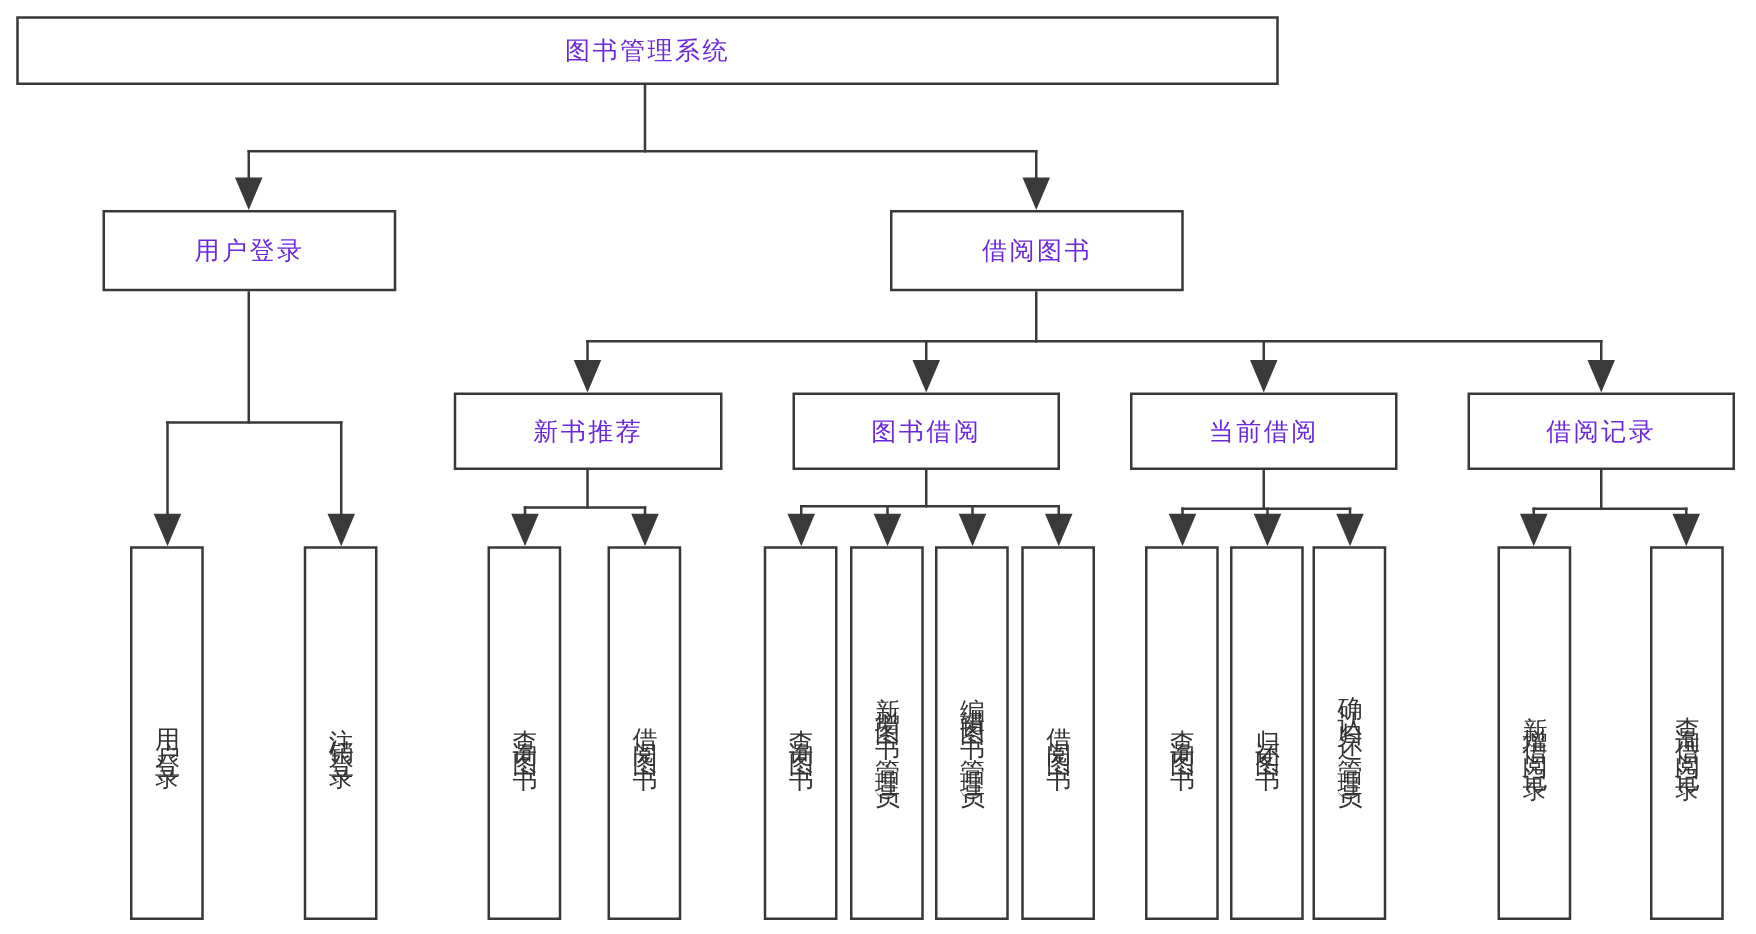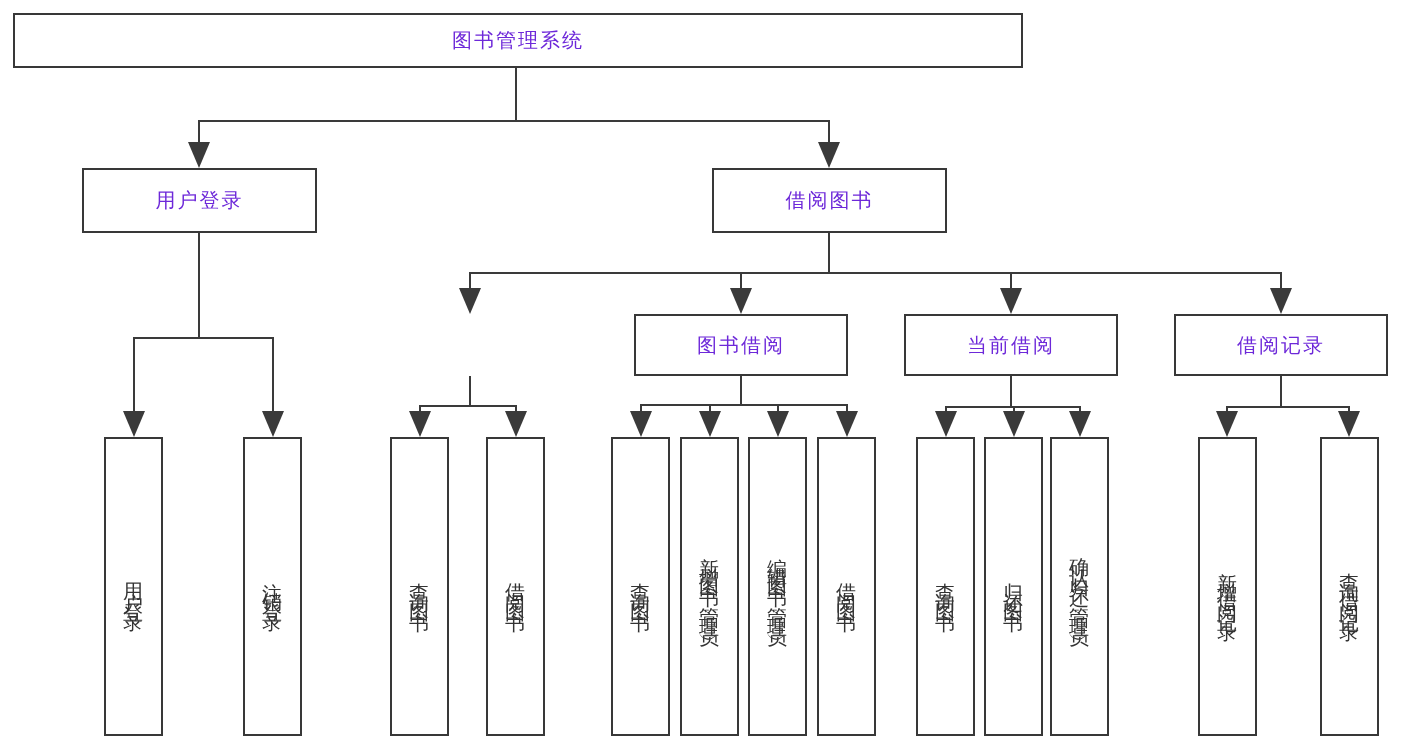--- a/index.html
+++ b/index.html
@@ -93,20 +93,21 @@
   <div class="hline" style="left:469px; top:272px; width:813px;"></div>
   <div class="vline" style="left:469px; top:272px; height:18px;"></div>
   <div class="arrow" style="left:459px; top:288px;"></div>
   <div class="vline" style="left:740px; top:272px; height:18px;"></div>
   <div class="arrow" style="left:730px; top:288px;"></div>
   <div class="vline" style="left:1010px; top:272px; height:18px;"></div>
   <div class="arrow" style="left:1000px; top:288px;"></div>
   <div class="vline" style="left:1280px; top:272px; height:18px;"></div>
   <div class="arrow" style="left:1270px; top:288px;"></div>
 
+  <div class="hbox" style="left:363px; top:314px; width:215px; height:62px;">新书推荐</div>
   <div class="hbox" style="left:904px; top:314px; width:214px; height:62px;">当前借阅</div>
   <div class="hbox" style="left:634px; top:314px; width:214px; height:62px;">图书借阅</div>
   <div class="hbox" style="left:1174px; top:314px; width:214px; height:62px;">借阅记录</div>
 
   <div class="vline" style="left:469px; top:376px; height:31px;"></div>
   <div class="hline" style="left:419px; top:405px; width:98px;"></div>
   <div class="vline" style="left:419px; top:405px; height:8px;"></div>
   <div class="arrow" style="left:409px; top:411px;"></div>
   <div class="vline" style="left:515px; top:405px; height:8px;"></div>
   <div class="arrow" style="left:505px; top:411px;"></div>

